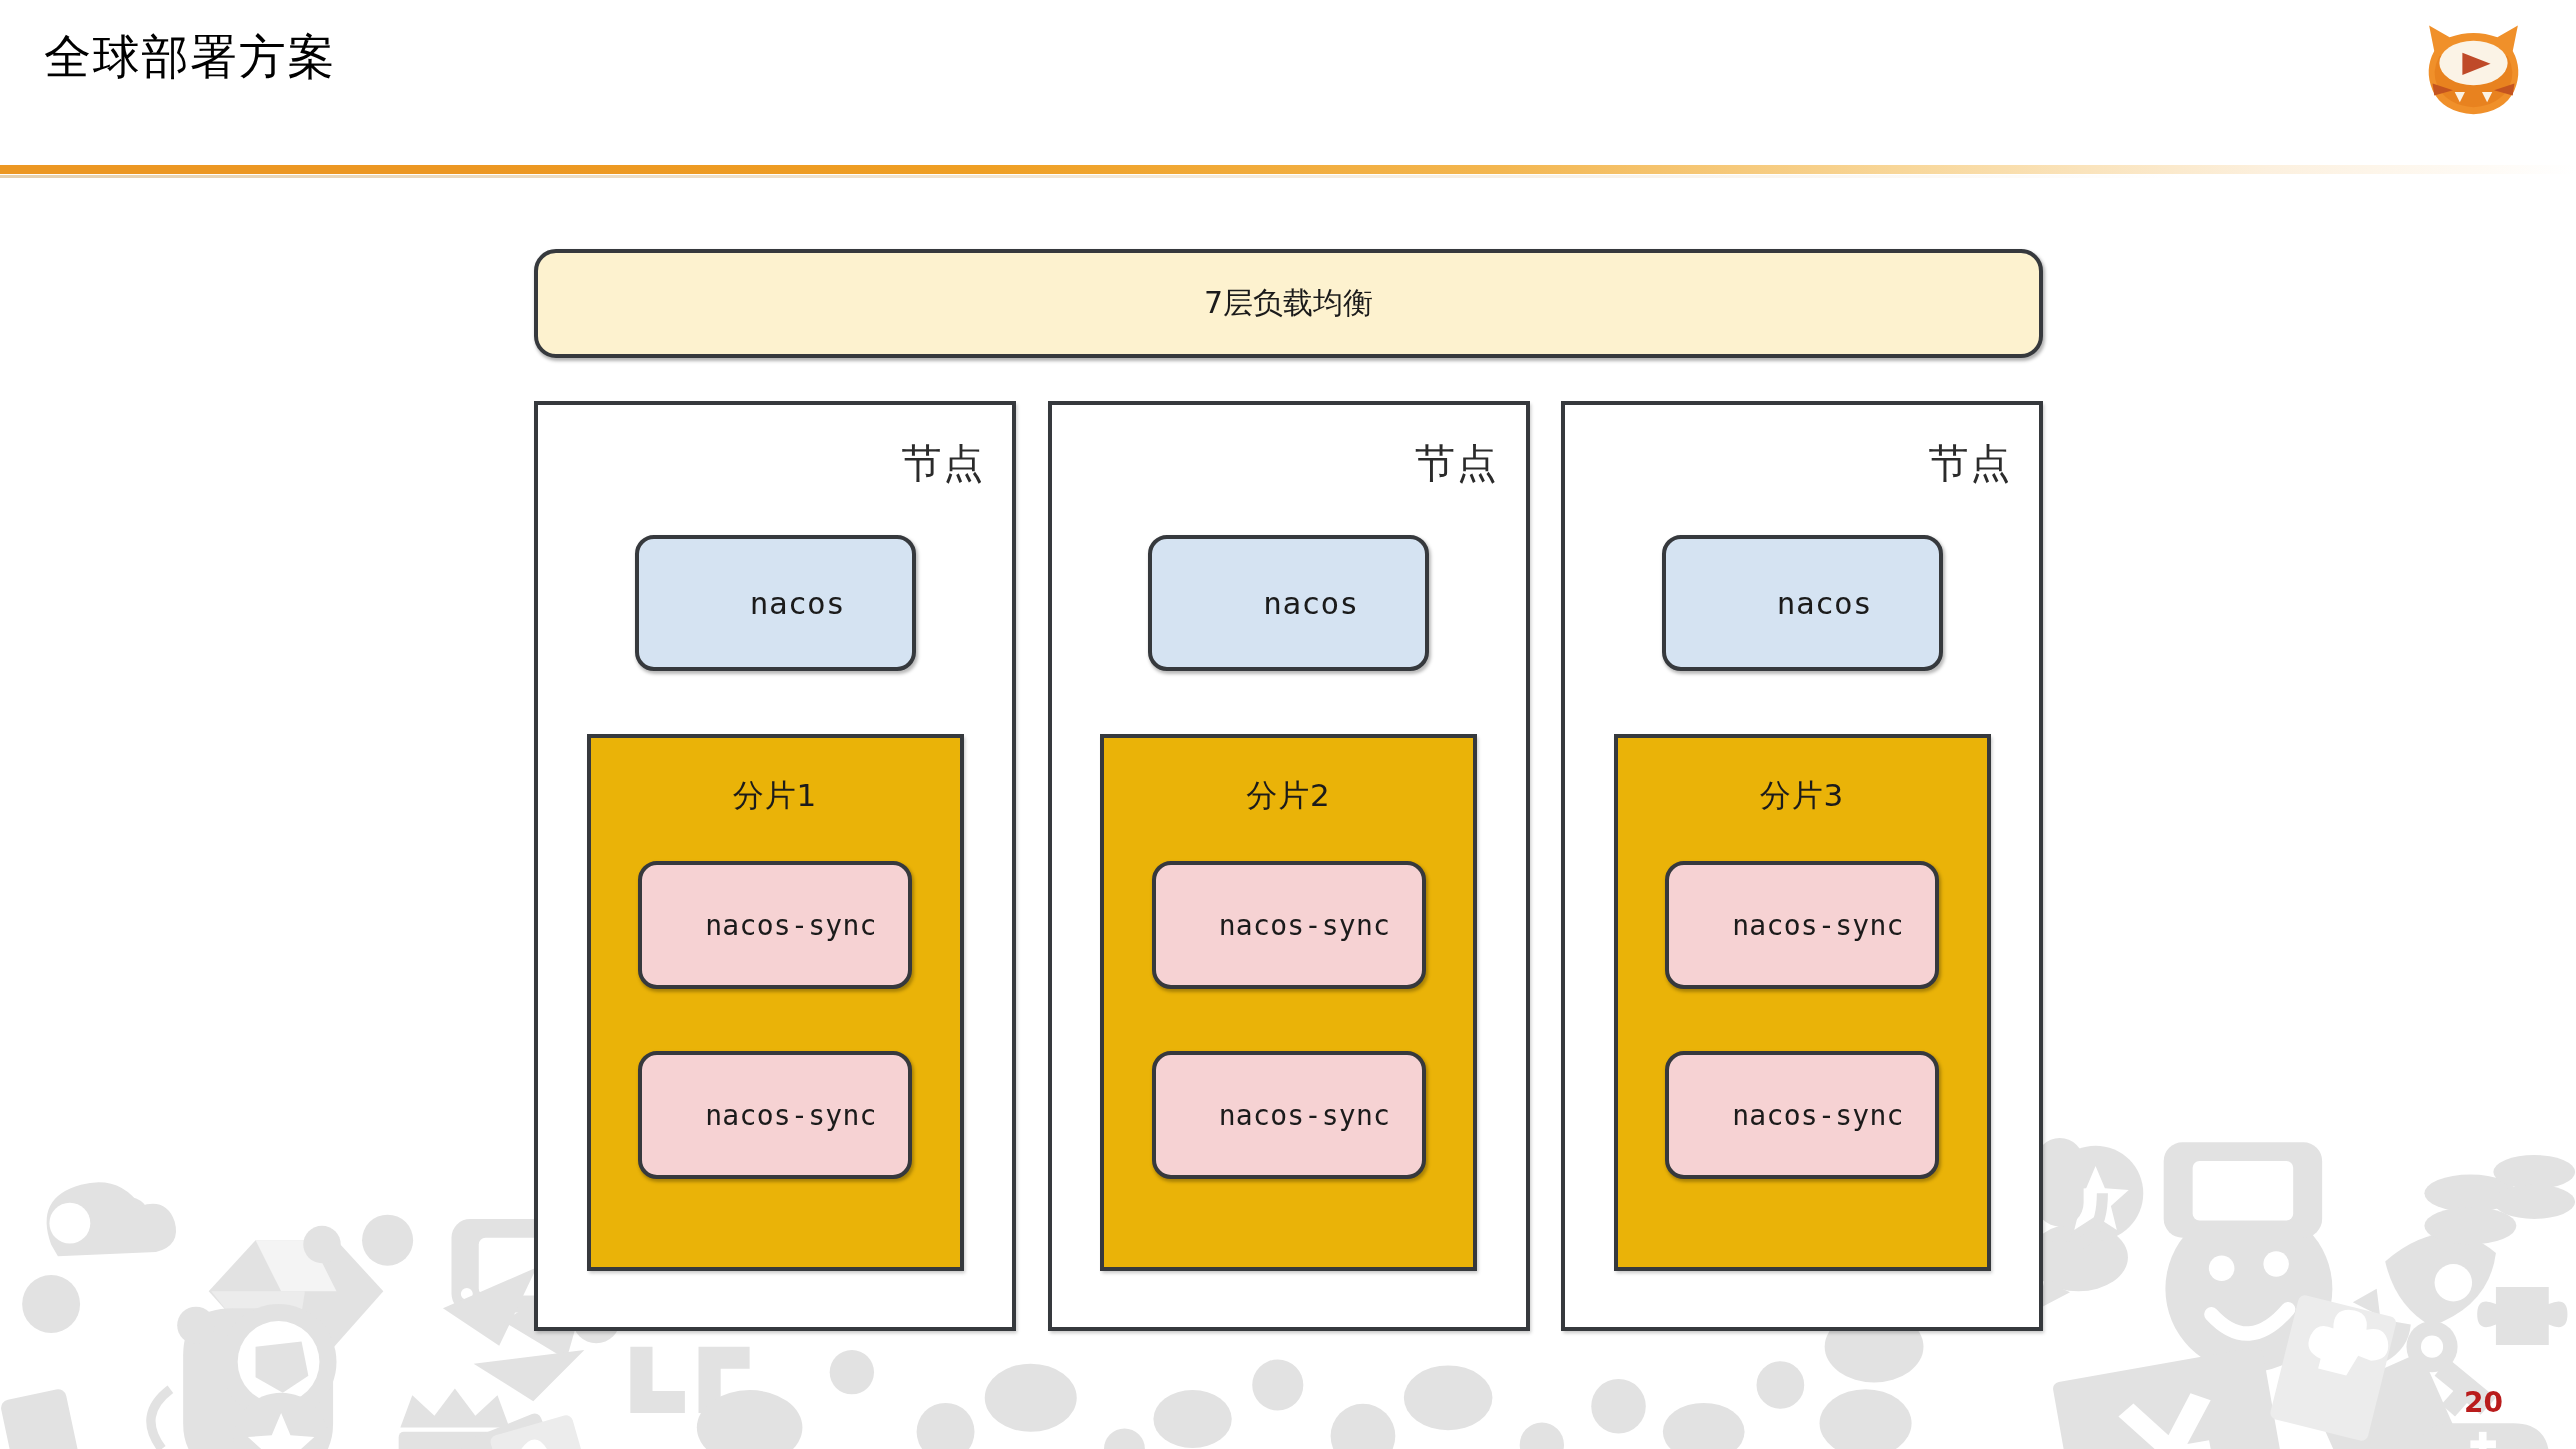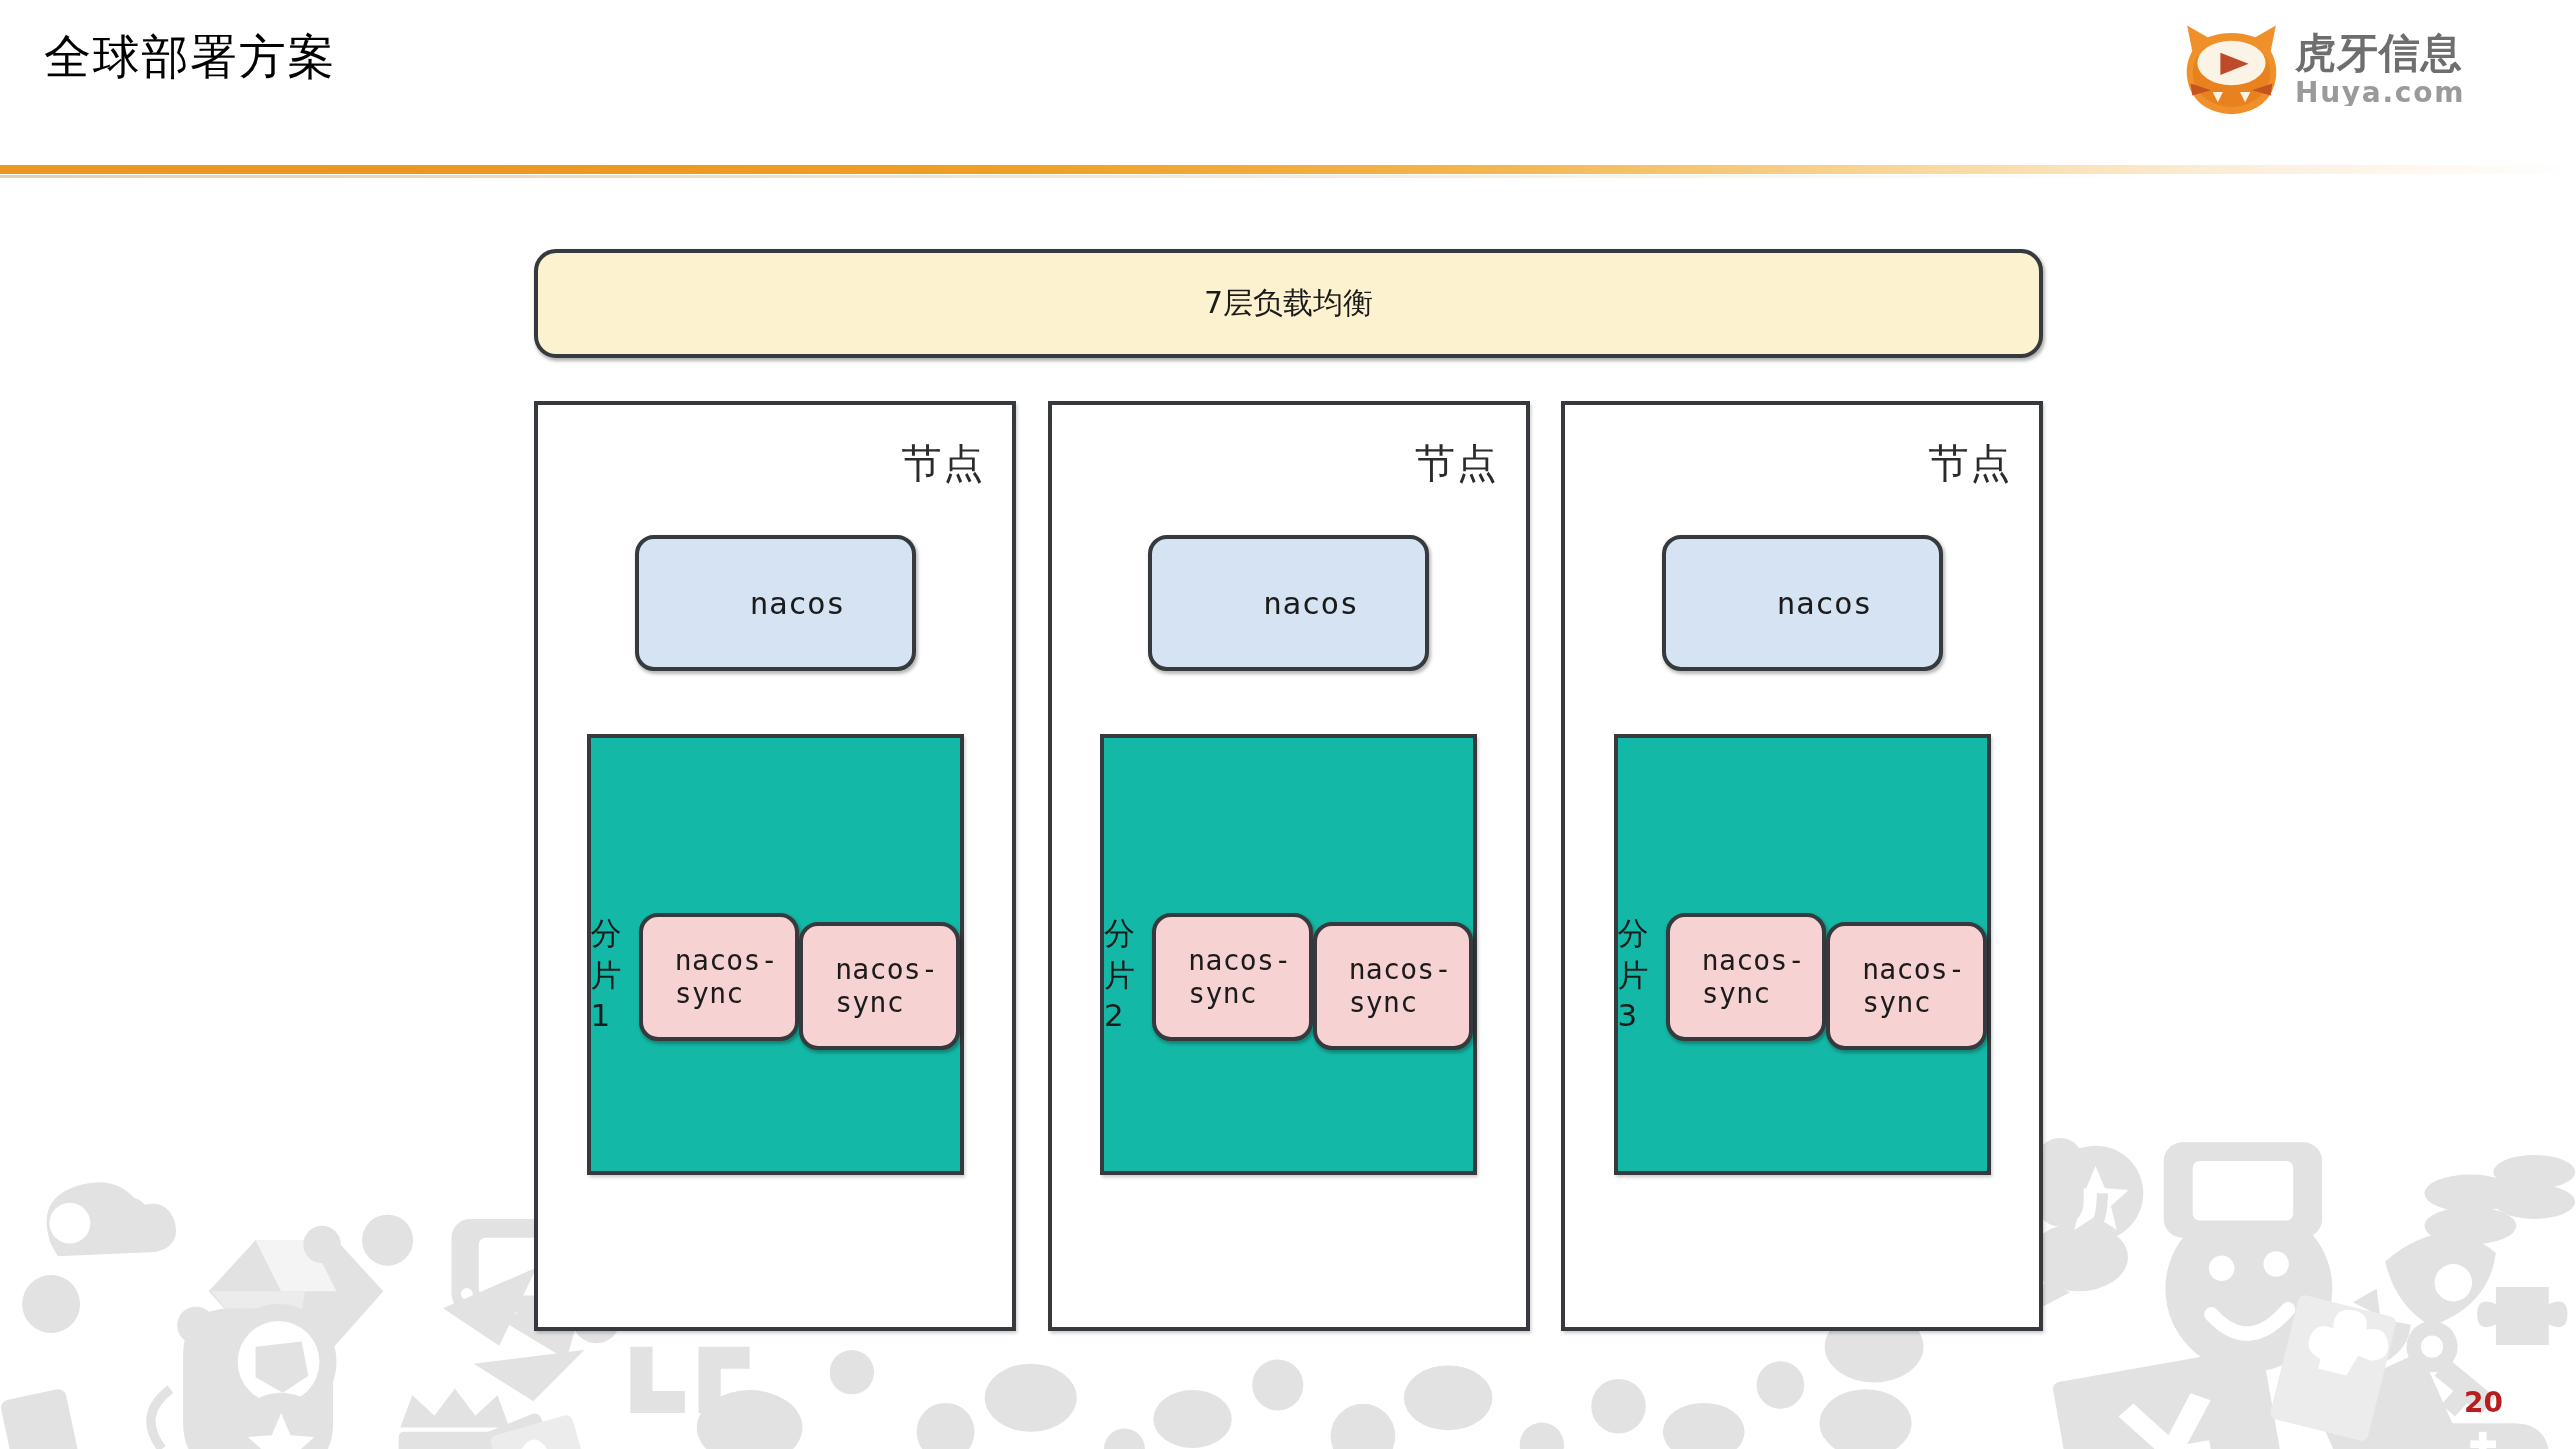--- a/index.html
+++ b/index.html
@@ -157,26 +157,26 @@
     font-family: "DejaVu Sans Mono", "Liberation Mono", monospace;
     font-size: 31px;
     color: #1b1b1b;
     letter-spacing: 0.4px;
     margin-left: 45px;
   }
 
   .shard {
     box-sizing: border-box;
     width: 377px;
-    height: 441px;
+    height: 537px;
     margin-top: 63px;
-    background: #14b8a6;
+    background: #eab308;
     border: 4.3px solid #36393d;
     display: flex;
-    flex-direction: row;
+    flex-direction: column;
     align-items: center;
     box-shadow: 1.7px 2.6px 3.4px rgba(0,0,0,.22);
   }
   .shard-label {
     margin-top: 37px;
     font-family: "DejaVu Sans", sans-serif;
     font-size: 31px;
     color: #1b1b1b;
     letter-spacing: 0.9px;
   }
@@ -360,28 +360,20 @@
       <path d="M12 34 L6 4 L30 18 Q58 8 86 18 L110 4 L104 34 Q116 56 106 80 Q94 106 58 108 Q22 106 10 80 Q0 56 12 34 Z" fill="#f0902a"></path>
       <path d="M18 40 Q58 22 98 40 Q108 58 100 76 Q88 98 58 100 Q28 98 16 76 Q8 58 18 40 Z" fill="#e8821f"></path>
       <ellipse cx="58" cy="48" rx="40" ry="26" fill="#fbf3e6"></ellipse>
       <path d="M45 36 L78 49 L45 62 Z" fill="#bf4a29"></path>
       <path d="M36 82 L48 82 L42 94 Z" fill="#fbf3e6"></path>
       <path d="M68 82 L80 82 L74 94 Z" fill="#fbf3e6"></path>
       <path d="M10 72 L34 80 L12 86 Z" fill="#c4541f"></path>
       <path d="M106 72 L82 80 L104 86 Z" fill="#c4541f"></path>
     </svg>
   </span>
-  <span class="logo-text">
-    <span class="logo-cn">虎牙信息</span>
-    <span class="logo-en">
-      <svg viewBox="0 0 268 34" xmlns="http://www.w3.org/2000/svg">
-        <text x="0" y="29" font-family="DejaVu Sans, sans-serif" font-weight="bold" font-size="33" letter-spacing="2" fill="#9a9a9a">Huya.com</text>
-      </svg>
-    </span>
-  </span>
 </div>
 
 <div class="diagram">
 
   <div class="lb-bar">
     <span class="lb-bar-label">7层负载均衡</span>
   </div>
 
   <div class="nodes-row">
 

